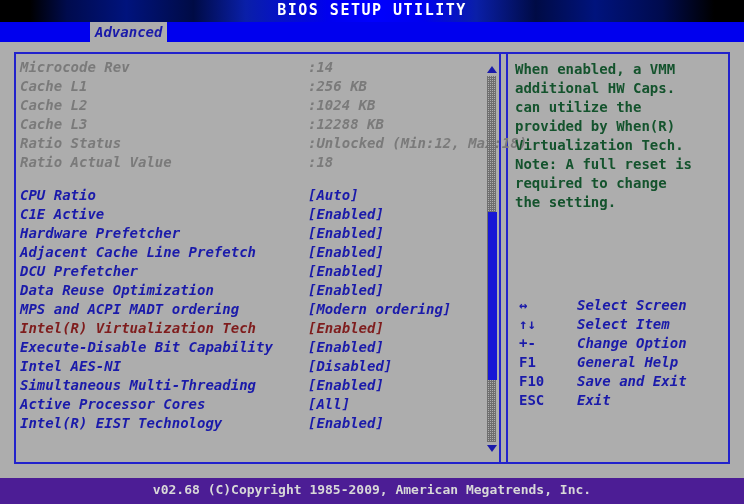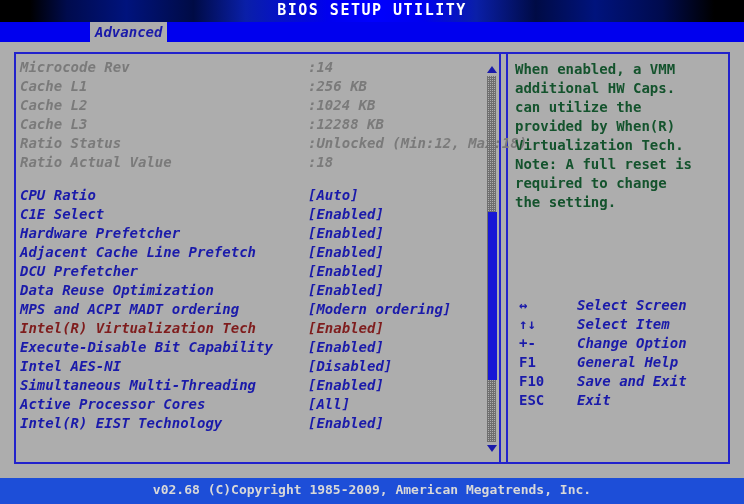--- a/index.html
+++ b/index.html
@@ -196,21 +196,21 @@
   .key-row .d {
     position: absolute;
     left: 62px; top: 0; font-style: italic;
   }
 
   
   #footer {
     position: absolute;
     left: 0; bottom: 0;
     width: 744px; height: 26px;
-    background: #1d4ed8;
+    background: #4c1d95;
   }
   #footer-text {
     position: absolute;
     left: 0; top: 4px;
     width: 744px;
     text-align: center;
     color: #d8d8d8;
     font-size: 13px;
     font-weight: bold;
     line-height: 16px;
@@ -238,21 +238,21 @@
         <div class="row info"><span class="lbl">Microcode Rev</span><span class="val">:14</span></div>
         <div class="row info"><span class="lbl">Cache L1</span><span class="val">:256 KB</span></div>
         <div class="row info"><span class="lbl">Cache L2</span><span class="val">:1024 KB</span></div>
         <div class="row info"><span class="lbl">Cache L3</span><span class="val">:12288 KB</span></div>
         <div class="row info"><span class="lbl">Ratio Status</span><span class="val">:Unlocked (Min:12, Max:18)</span></div>
         <div class="row info"><span class="lbl">Ratio Actual Value</span><span class="val">:18</span></div>
       </div>
     <div class="spacer"></div>
     <div id="option-rows">
         <div class="row opt"><span class="lbl">CPU Ratio</span><span class="val">[Auto]</span></div>
-        <div class="row opt"><span class="lbl">C1E Select</span><span class="val">[Enabled]</span></div>
+        <div class="row opt"><span class="lbl">C1E Active</span><span class="val">[Enabled]</span></div>
         <div class="row opt"><span class="lbl">Hardware Prefetcher</span><span class="val">[Enabled]</span></div>
         <div class="row opt"><span class="lbl">Adjacent Cache Line Prefetch</span><span class="val">[Enabled]</span></div>
         <div class="row opt"><span class="lbl">DCU Prefetcher</span><span class="val">[Enabled]</span></div>
         <div class="row opt"><span class="lbl">Data Reuse Optimization</span><span class="val">[Enabled]</span></div>
         <div class="row opt"><span class="lbl">MPS and ACPI MADT ordering</span><span class="val">[Modern ordering]</span></div>
         <div class="row sel"><span class="lbl">Intel(R) Virtualization Tech</span><span class="val">[Enabled]</span></div>
         <div class="row opt"><span class="lbl">Execute-Disable Bit Capability</span><span class="val">[Enabled]</span></div>
         <div class="row opt"><span class="lbl">Intel AES-NI</span><span class="val">[Disabled]</span></div>
         <div class="row opt"><span class="lbl">Simultaneous Multi-Threading</span><span class="val">[Enabled]</span></div>
         <div class="row opt"><span class="lbl">Active Processor Cores</span><span class="val">[All]</span></div>

